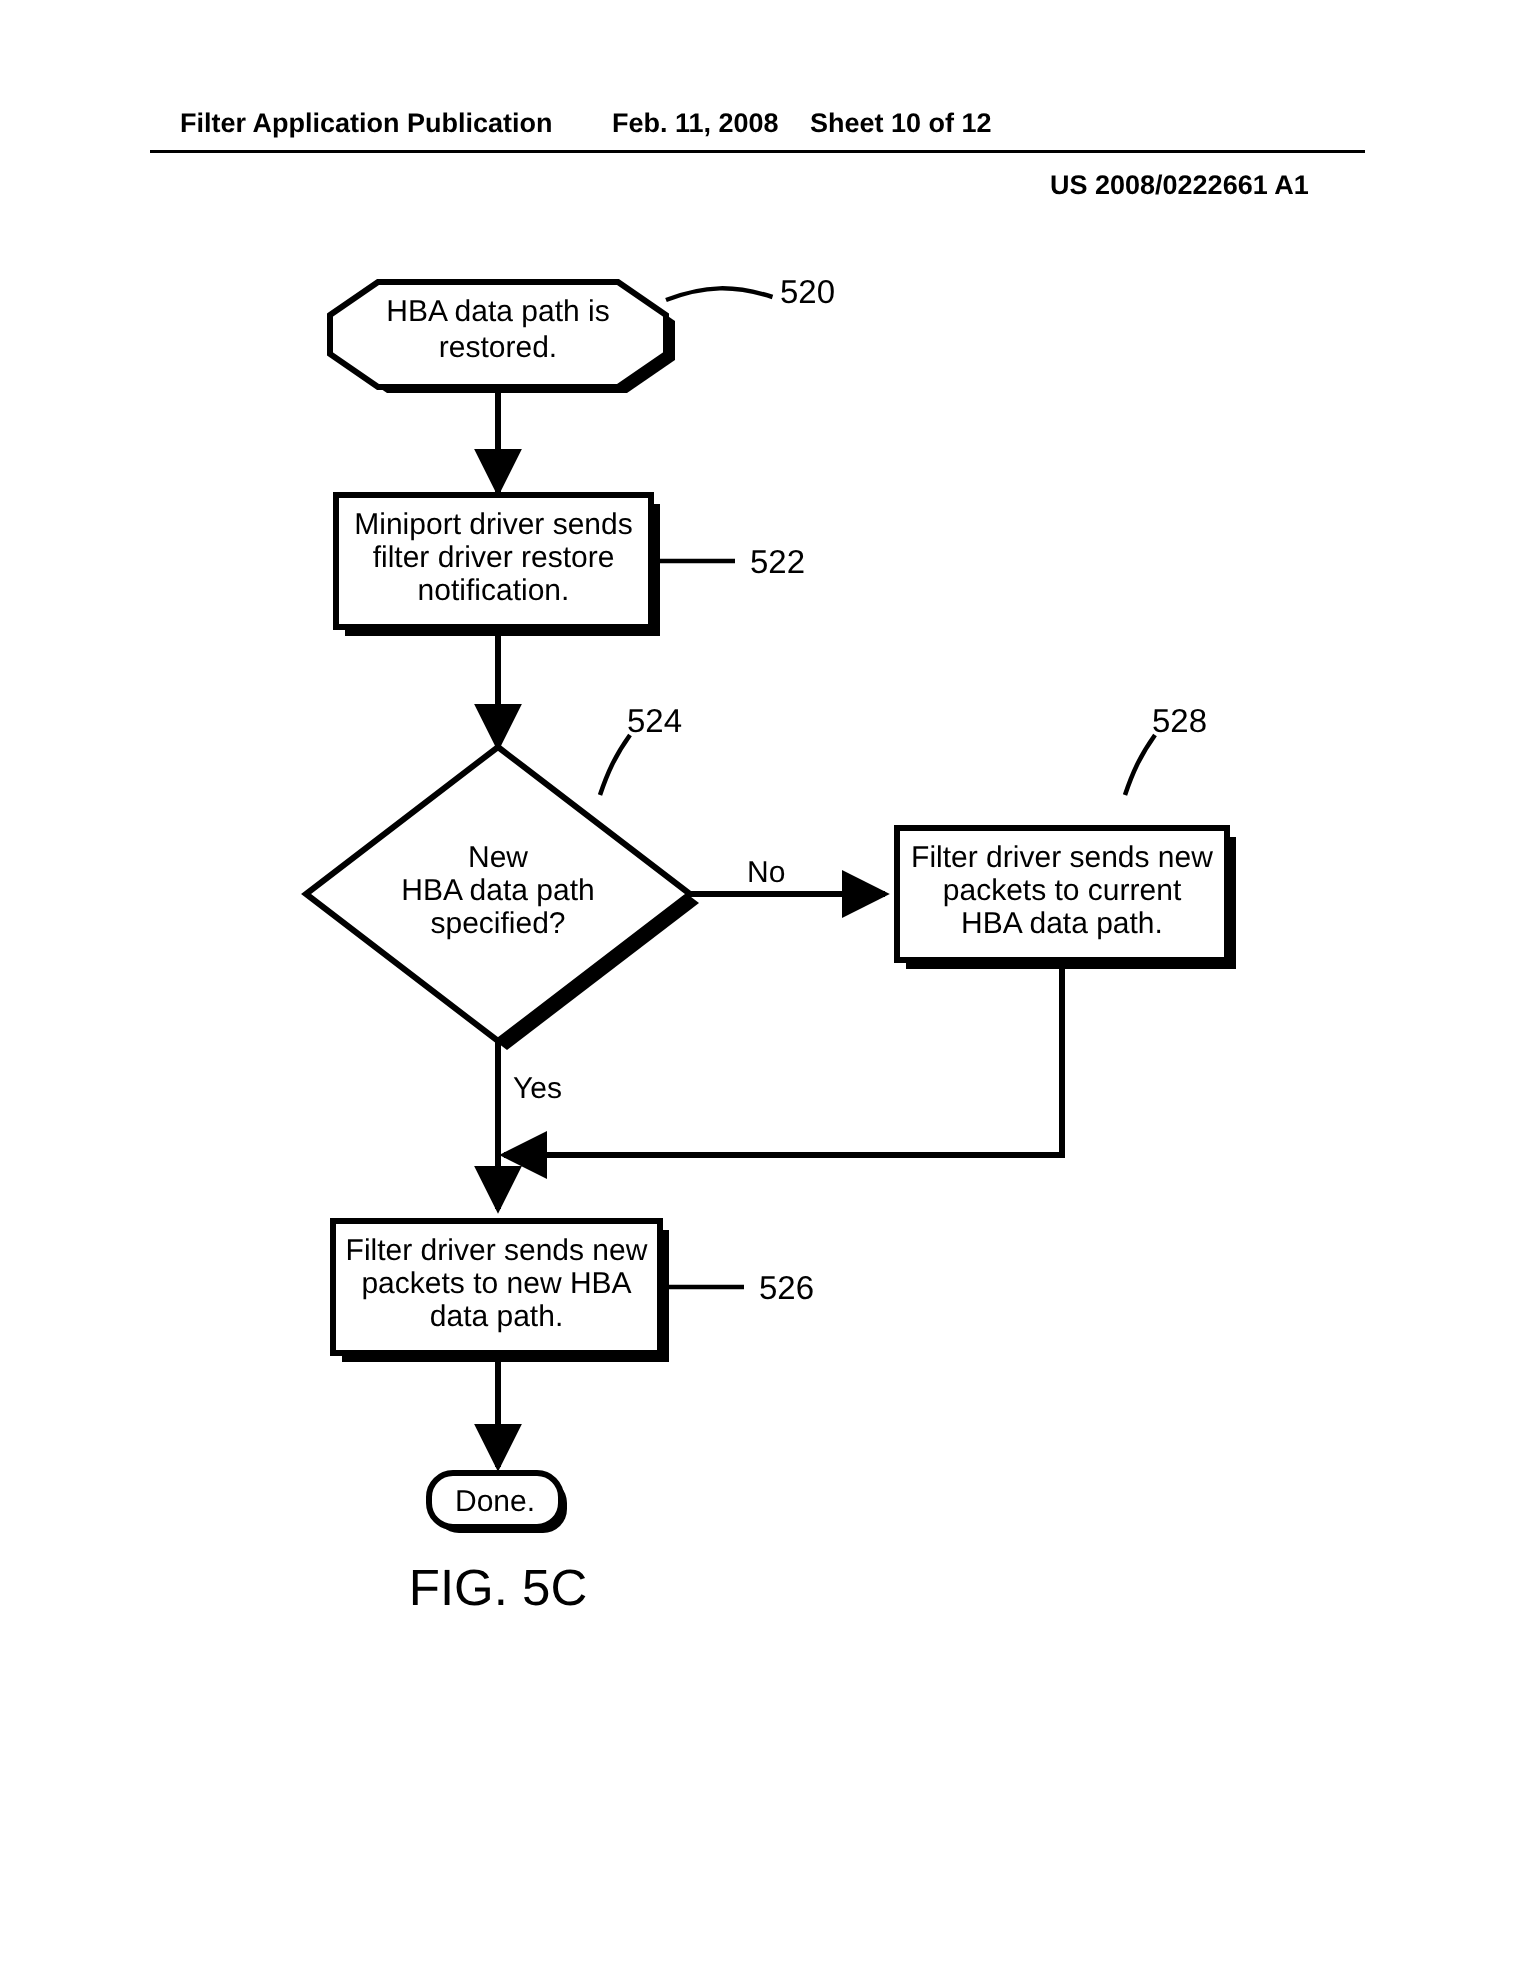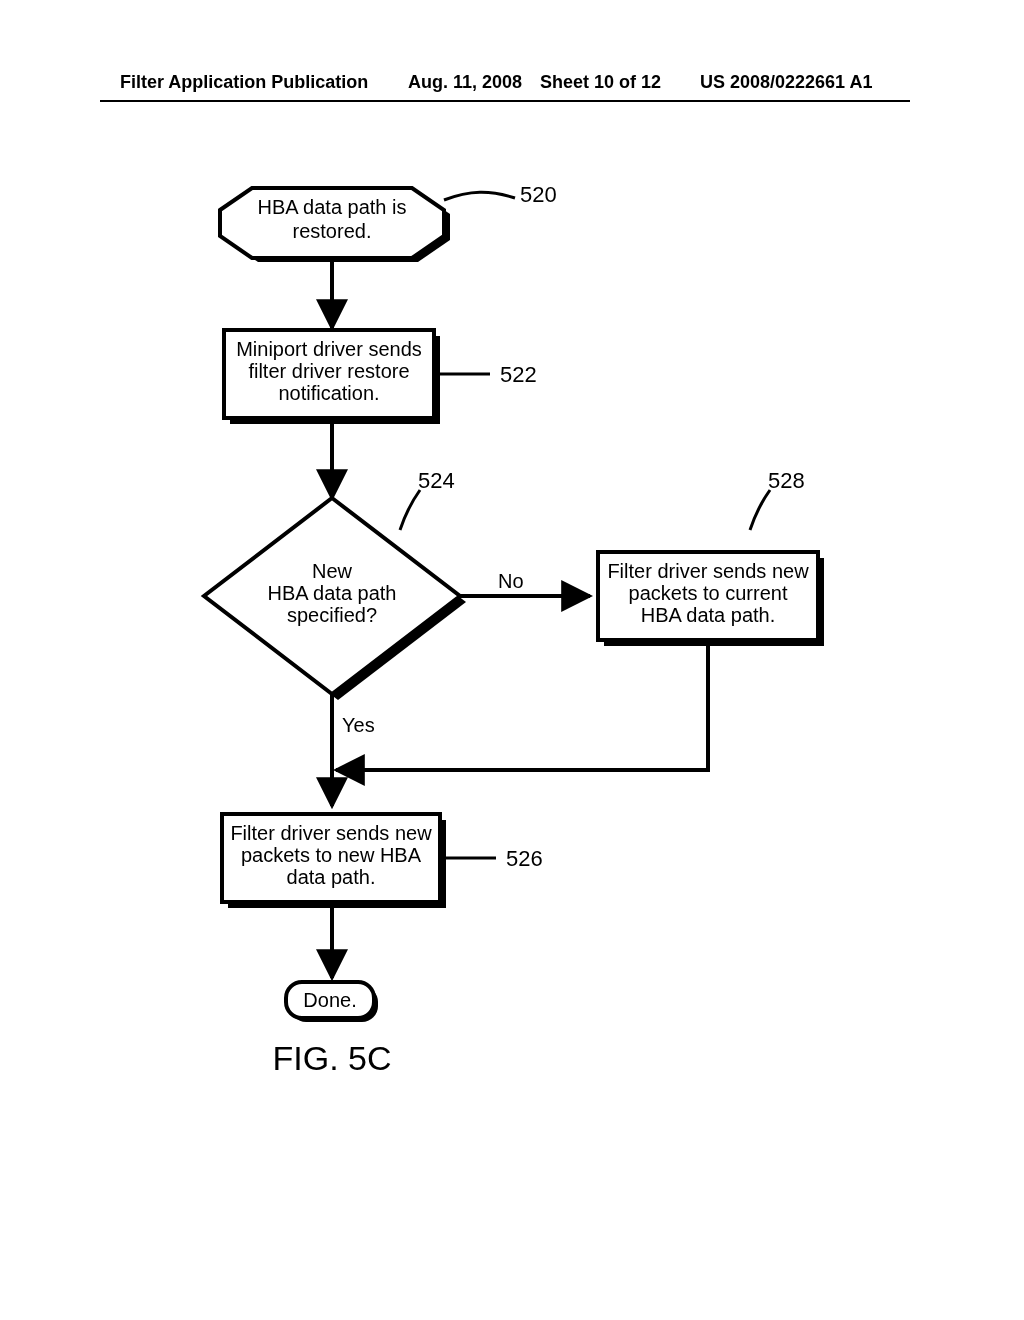--- a/index.html
+++ b/index.html
@@ -16,21 +16,21 @@
     top: 72px;
     left: 0;
     right: 0;
     font-size: 18px;
     font-weight: bold;
     color: #000;
   }
   .header .left { position: absolute; left: 120px; }
   .header .center { position: absolute; left: 408px; }
   .header .right1 { position: absolute; left: 540px; }
-  .header .right2 { position: absolute; left: 700px; }
+  .header .right2 { position: absolute; left: 700px; margin-top: 41px; }
   .hr {
     position: absolute;
     top: 100px;
     left: 100px;
     width: 810px;
     height: 2px;
     background: #000;
   }
   svg {
     position: absolute;
@@ -59,21 +59,21 @@
     font-size: 34px;
     fill: #000;
     text-anchor: middle;
   }
 </style>
 </head>
 <body>
 
 <div class="header">
   <span class="left">Filter Application Publication</span>
-  <span class="center">Aug. 11, 2008</span>
+  <span class="center">Feb. 11, 2008</span>
   <span class="right1">Sheet 10 of 12</span>
   <span class="right2">US 2008/0222661 A1</span>
 </div>
 <div class="hr"></div>
 
 <svg width="800" height="1050">
   <defs>
     <marker id="arrow" viewBox="0 0 10 10" refX="9" refY="5" markerWidth="8" markerHeight="8" orient="auto-start-reverse">
       <path d="M 0 0 L 10 5 L 0 10 z" fill="#000"></path>
     </marker>

